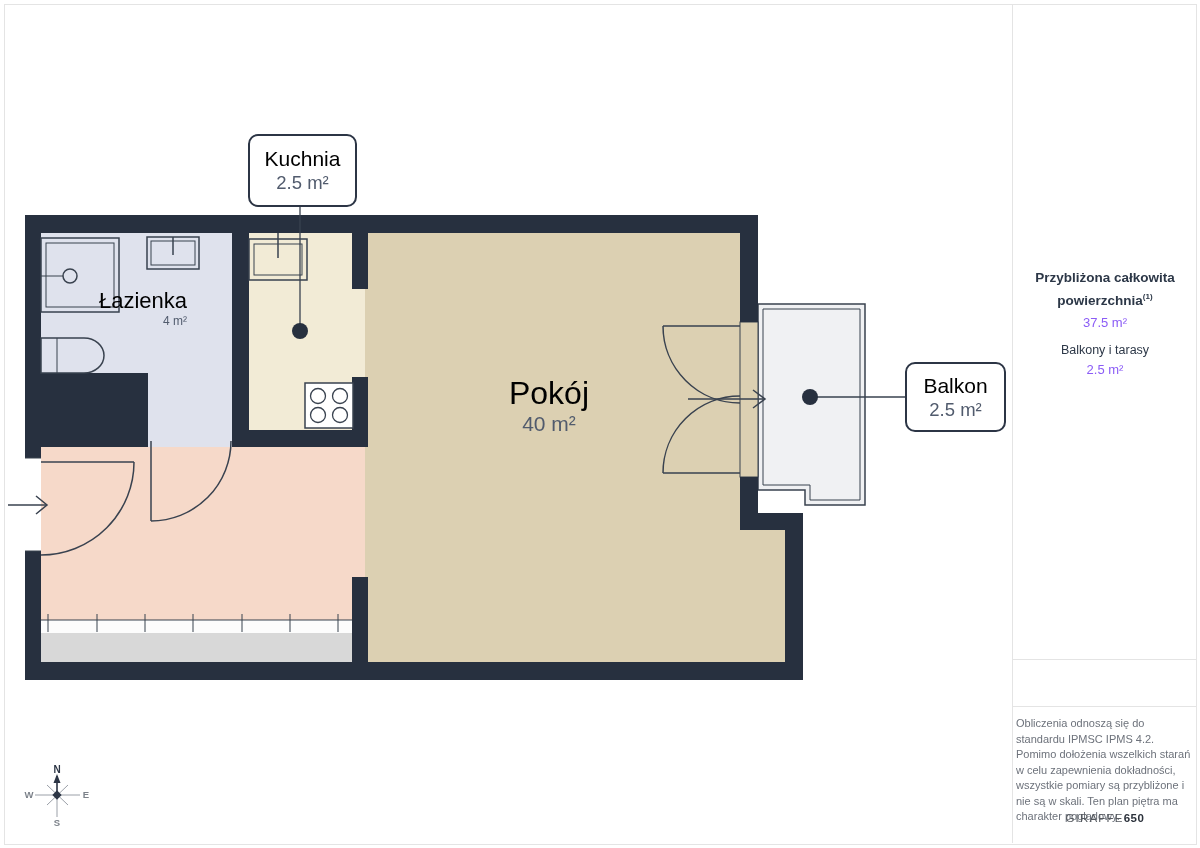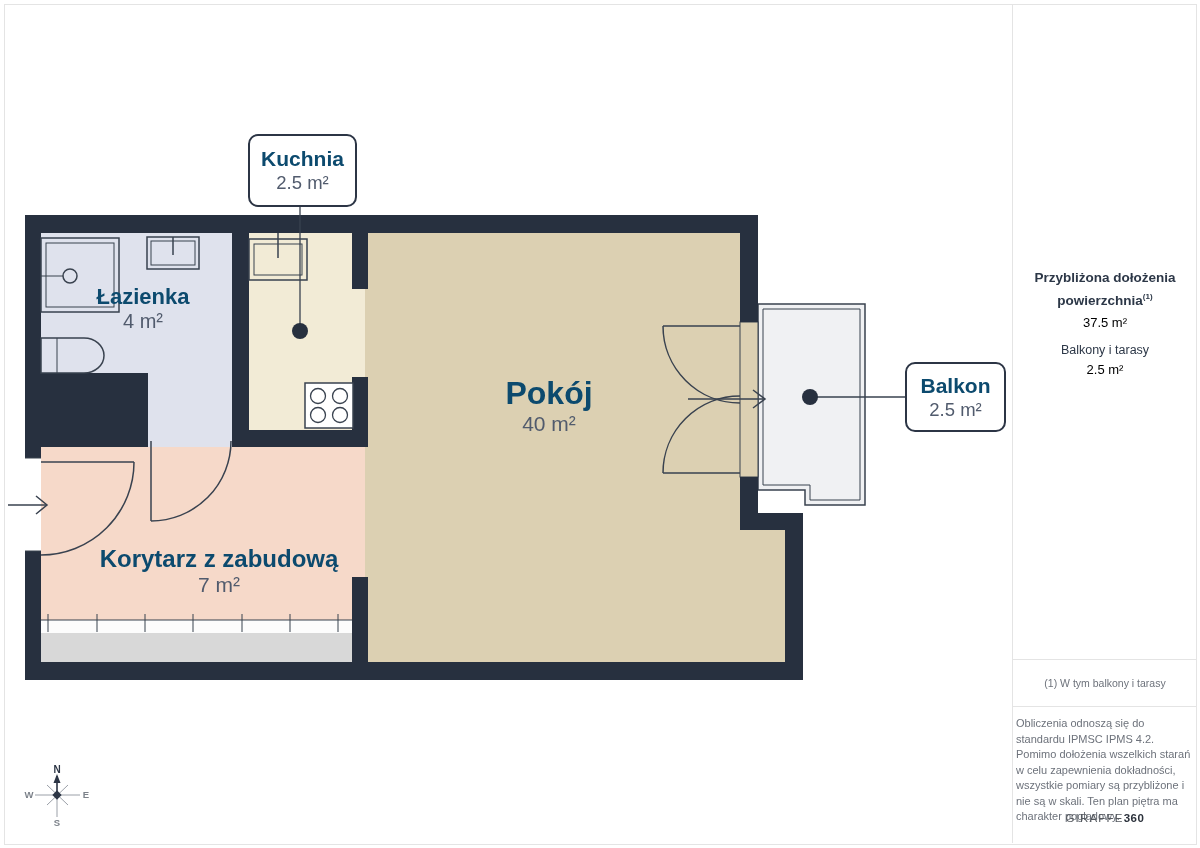--- a/index.html
+++ b/index.html
@@ -18,35 +18,35 @@
   .floor-room{fill:var(--room,#dcd0b2);}
   .floor-corridor{fill:var(--corridor,#f6d9c9);}
   .floor-balcony{fill:var(--balcony,#f0f1f3);}
   .wardrobe-fill{fill:var(--wardrobe,#d8d8d8);}
   .ln{stroke:#39424f;fill:none;}
   .fixture-bath{fill:var(--bathroom,#dfe2ed);stroke:#39424f;}
   .fixture-kitchen{fill:var(--kitchen,#f2ebd6);stroke:#39424f;}
 
   
   .room-label{position:absolute;transform:translate(-50%,-50%);text-align:center;white-space:nowrap;}
-  .room-name{font-weight:bold;color:#0c4a6e;}
+  .room-name{font-weight:normal;color:#000000;}
   .room-area{color:#515b6d;}
 
   
   .callout{position:absolute;background:#fff;border:2.5px solid #2c3545;border-radius:10px;
     display:flex;flex-direction:column;align-items:center;justify-content:center;line-height:1.22;}
   .callout .room-name{font-size:21px;}
   .callout .room-area{font-size:18.5px;}
 
   
   .sidebar{position:absolute;left:1012px;top:4px;width:184px;height:839px;border-left:1px solid #e4e4e4;}
   .area-summary{position:absolute;top:264px;left:0;width:100%;text-align:center;color:#2c3747;}
   .summary-title{font-size:13.5px;font-weight:bold;line-height:19px;}
   .summary-title sup{font-size:8px;}
-  .summary-value{font-size:13px;color:#000000;margin-top:5px;}
+  .summary-value{font-size:13px;color:#8b5cf6;margin-top:5px;}
   .summary-sub{font-size:12.5px;font-weight:normal;margin-top:13px;}
   .divider{position:absolute;left:0;width:100%;border-top:1px solid #e4e4e4;}
   .footnote{position:absolute;top:655px;height:47px;left:0;width:100%;display:flex;align-items:center;justify-content:center;
     font-size:10.5px;color:#6d727b;}
   .disclaimer{position:absolute;top:712px;left:50%;transform:translateX(-50%);width:178px;text-align:left;
     font-size:11px;line-height:15.5px;color:#6d727b;}
   .logo{position:absolute;top:808px;left:0;width:100%;text-align:center;font-size:11.5px;letter-spacing:1.2px;color:#55595f;}
   .logo b{color:#2b313b;letter-spacing:0.6px;}
 
   
@@ -180,59 +180,54 @@
         <line x1="35" y1="795" x2="80" y2="795"></line>
         <line x1="47" y1="785" x2="68" y2="805"></line>
         <line x1="47" y1="805" x2="68" y2="785"></line>
       </g>
       <line x1="57" y1="776" x2="57" y2="795" stroke="#2c3545" stroke-width="1.5"></line>
       <polygon points="53.5,783 57,774 60.5,783" fill="#2c3545"></polygon>
       <rect x="53.7" y="791.7" width="6.6" height="6.6" fill="#2c3545" transform="rotate(45 57 795)"></rect>
     </g>
   </svg>
 
-  <div class="room-label" style="left:143px;top:308px;">
+  <div class="room-label" style="left:143px;top:308px;text-align:right;">
     <div class="room-name" style="font-size:22px;">Łazienka</div>
-    <div class="room-area" style="font-size:20px;">4 m²</div>
+    <div class="room-area" style="font-size:12px;">4 m²</div>
   </div>
   <div class="room-label" style="left:549px;top:405px;">
     <div class="room-name" style="font-size:32px;">Pokój</div>
     <div class="room-area" style="font-size:21px;">40 m²</div>
-  </div>
-  <div class="room-label" style="left:219px;top:571px;">
-    <div class="room-name" style="font-size:24px;">Korytarz z zabudową</div>
-    <div class="room-area" style="font-size:21px;">7 m²</div>
   </div>
 
   <div class="callout" style="left:248px;top:134px;width:105px;height:69px;">
     <div class="room-name">Kuchnia</div>
     <div class="room-area">2.5 m²</div>
   </div>
   <div class="callout" style="left:905px;top:362px;width:97px;height:66px;">
     <div class="room-name">Balkon</div>
     <div class="room-area">2.5 m²</div>
   </div>
 
   <span class="compass-letter north" style="left:57px;top:769px;">N</span>
   <span class="compass-letter" style="left:57px;top:822px;">S</span>
   <span class="compass-letter" style="left:29px;top:794px;">W</span>
   <span class="compass-letter" style="left:86px;top:794px;">E</span>
 
   <div class="sidebar">
     <div class="area-summary">
       <div class="summary-title">
-        <span>Przybliżona dołożenia</span><br>
+        <span>Przybliżona całkowita</span><br>
         <span>powierzchnia</span><sup>(1)</sup>
       </div>
       <div class="summary-value">37.5 m²</div>
       <div class="summary-sub">Balkony i tarasy</div>
       <div class="summary-value">2.5 m²</div>
     </div>
     <div class="divider" style="top:655px;"></div>
-    <div class="footnote">(1) W tym balkony i tarasy</div>
     <div class="divider" style="top:702px;"></div>
     <div class="disclaimer">Obliczenia odnoszą się do standardu IPMSC IPMS 4.2. Pomimo dołożenia wszelkich starań w celu zapewnienia dokładności, wszystkie pomiary są przybliżone i nie są w skali. Ten plan piętra ma charakter poglądowy.</div>
     <div class="logo">
-      <span>GIRAFFE</span><b>360</b>
+      <span>GIRAFFE</span><b>650</b>
     </div>
   </div>
 
 </div>
 
 </body></html>

